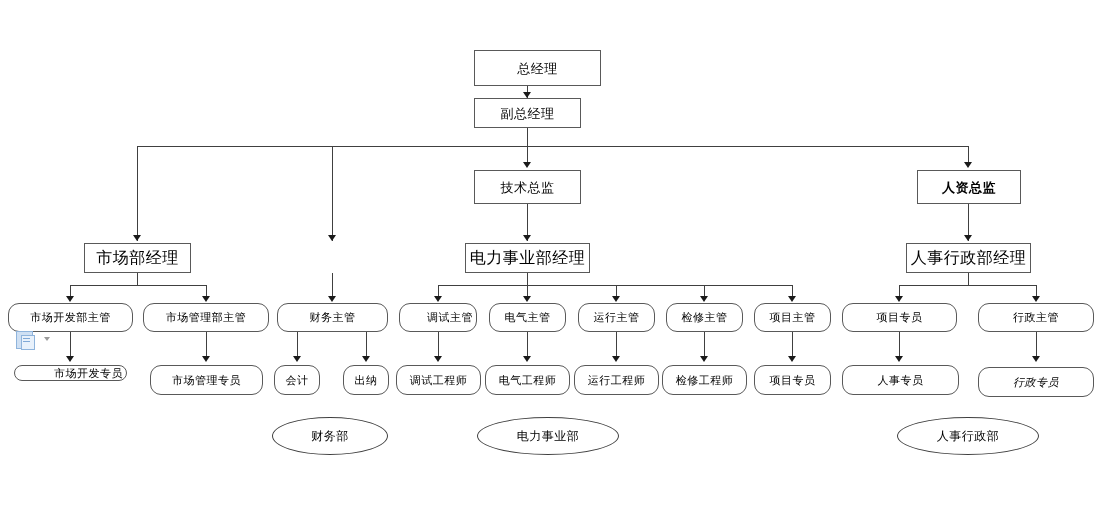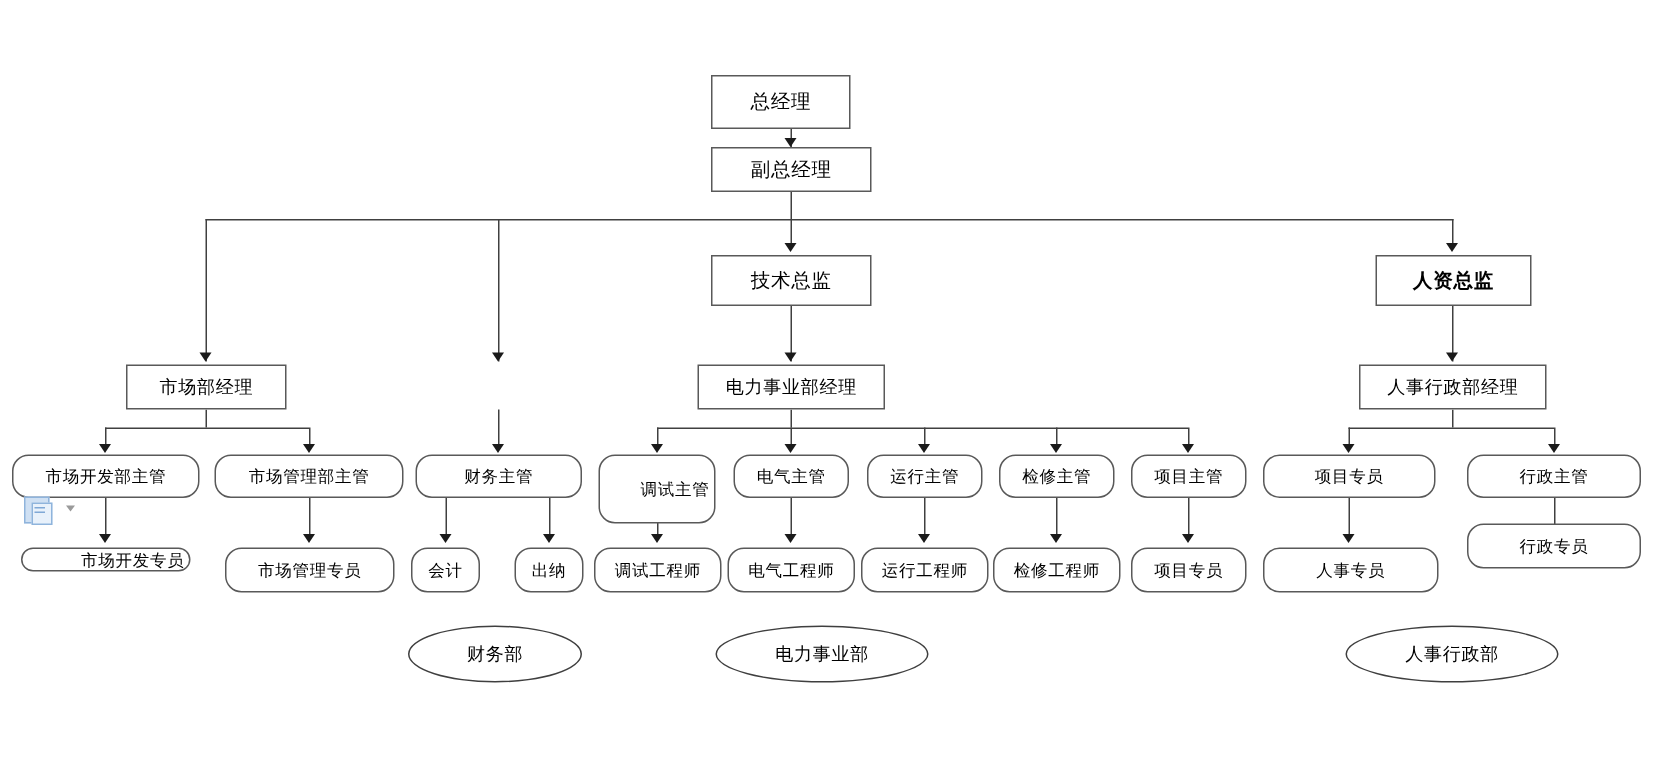--- a/index.html
+++ b/index.html
@@ -24,21 +24,21 @@
     color:#000000;
     display:flex;
     align-items:center;
     justify-content:center;
     text-align:center;
     line-height:1;
     white-space:nowrap;
     letter-spacing:0.5px;
   }
   .node.t13{font-size:13px;}
-  .node.t12{font-size:12px;}
+  .node.t12{font-size:16px;}
   .node.t11{font-size:11px;border-radius:11px;}
   
   .ell{
     position:absolute;
     box-sizing:border-box;
     border:1px solid #3f3f3f;
     border-radius:50%;
     background:#ffffff;
     color:#000000;
     display:flex;
@@ -165,52 +165,52 @@
 
   <div class="vline" style="left:792px;top:332px;height:28px;"></div>
   <div class="arrow" style="left:788px;top:356px;"></div>
 
   <div class="vline" style="left:899px;top:332px;height:28px;"></div>
   <div class="arrow" style="left:895px;top:356px;"></div>
 
   <div class="vline" style="left:1036px;top:332px;height:28px;"></div>
   <div class="arrow" style="left:1032px;top:356px;"></div>
 
-  <div class="node t13" style="left:474px;top:50px;width:93px;height:36px;text-align:center;">总经理</div>
+  <div class="node t13" style="left:474px;top:50px;width:127px;height:36px;text-align:center;">总经理</div>
   <div class="node t13" style="left:474px;top:98px;width:107px;height:30px;">副总经理</div>
 
   <div class="node t13" style="left:474px;top:170px;width:107px;height:34px;">技术总监</div>
   <div class="node t13" style="left:917px;top:170px;width:104px;height:34px;font-weight:bold;">人资总监</div>
 
   <div class="node t12" style="left:84px;top:243px;width:107px;height:30px;">市场部经理</div>
   <div class="node t12" style="left:465px;top:243px;width:125px;height:30px;">电力事业部经理</div>
   <div class="node t12" style="left:906px;top:243px;width:125px;height:30px;">人事行政部经理</div>
 
   <div class="node t11" style="left:8px;top:303px;width:125px;height:29px;">市场开发部主管</div>
   <div class="node t11" style="left:143px;top:303px;width:126px;height:29px;">市场管理部主管</div>
   <div class="node t11" style="left:277px;top:303px;width:111px;height:29px;">财务主管</div>
-  <div class="node t11" style="left:399px;top:303px;width:78px;height:46px;padding-left:24px;">调试主管</div>
+  <div class="node t11" style="left:399px;top:303px;width:78px;height:29px;padding-left:24px;">调试主管</div>
   <div class="node t11" style="left:489px;top:303px;width:77px;height:29px;">电气主管</div>
   <div class="node t11" style="left:578px;top:303px;width:77px;height:29px;">运行主管</div>
   <div class="node t11" style="left:666px;top:303px;width:77px;height:29px;">检修主管</div>
   <div class="node t11" style="left:754px;top:303px;width:77px;height:29px;">项目主管</div>
   <div class="node t11" style="left:842px;top:303px;width:115px;height:29px;">项目专员</div>
   <div class="node t11" style="left:978px;top:303px;width:116px;height:29px;">行政主管</div>
 
   <div class="node t11" style="left:14px;top:365px;width:113px;height:16px;padding-left:36px;">市场开发专员</div>
   <div class="node t11" style="left:150px;top:365px;width:113px;height:30px;">市场管理专员</div>
   <div class="node t11" style="left:274px;top:365px;width:46px;height:30px;">会计</div>
   <div class="node t11" style="left:343px;top:365px;width:46px;height:30px;">出纳</div>
   <div class="node t11" style="left:396px;top:365px;width:85px;height:30px;">调试工程师</div>
   <div class="node t11" style="left:485px;top:365px;width:85px;height:30px;">电气工程师</div>
   <div class="node t11" style="left:574px;top:365px;width:85px;height:30px;">运行工程师</div>
   <div class="node t11" style="left:662px;top:365px;width:85px;height:30px;">检修工程师</div>
   <div class="node t11" style="left:754px;top:365px;width:77px;height:30px;">项目专员</div>
   <div class="node t11" style="left:842px;top:365px;width:117px;height:30px;">人事专员</div>
-  <div class="node t11" style="left:978px;top:349px;width:116px;height:30px;">行政专员</div>
+  <div class="node t11" style="left:978px;top:367px;width:116px;height:30px;font-style:italic;">行政专员</div>
 
   <div class="ell" style="left:272px;top:417px;width:116px;height:38px;">财务部</div>
   <div class="ell" style="left:477px;top:417px;width:142px;height:38px;">电力事业部</div>
   <div class="ell" style="left:897px;top:417px;width:142px;height:38px;">人事行政部</div>
 
   <div class="paste-art">
     <span class="sheet"></span>
     <span class="sheet2"></span>
     <span class="bar"></span>
     <span class="bar2"></span>

